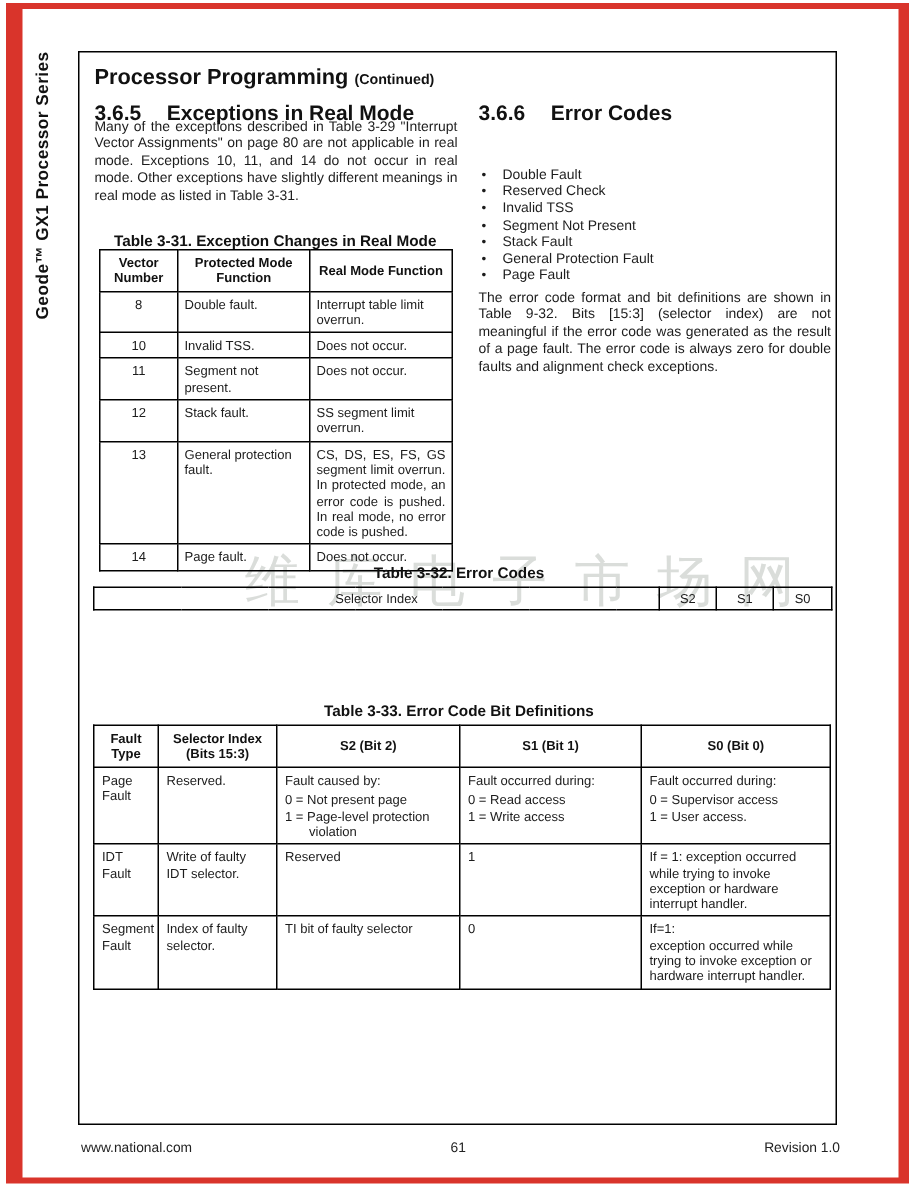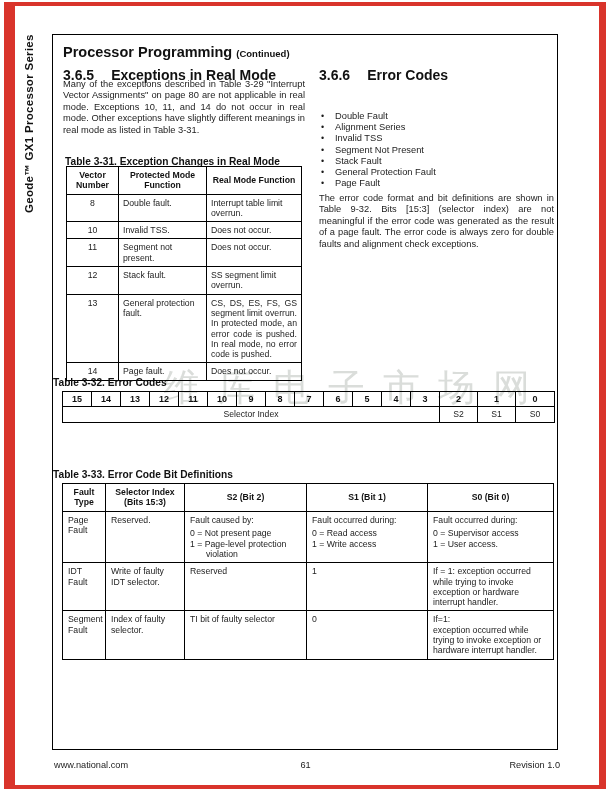--- a/index.html
+++ b/index.html
@@ -31,21 +31,21 @@
   .page-title .cont { font-size:9.5px; font-weight:bold;margin-top:24px; }
 
   .sec-head { position:absolute; font-size:14px; font-weight:bold; color:#111; }
   .sec-head .num { display:inline-block; margin-right:17px; }
   .body-text { position:absolute; font-size:9.3px; line-height:11.4px; text-align:justify; color:#1c1c1c; }
 
   .bullets { position:absolute; left:268px; top:76px; width:233px; font-size:9.3px; line-height:11.2px; }
   .bullet-row { display:flex; }
   .bullet-glyph { width:14px; font-size:9px; }
 
-  .tbl-caption { position:absolute; font-size:10.2px; font-weight:bold; text-align:left; color:#111; }
+  .tbl-caption { position:absolute; font-size:10.2px; font-weight:bold; text-align:center; color:#111; }
 
   table { border-collapse:collapse; table-layout:fixed; background:transparent; }
   table, th, td { border:1px solid #000; }
   th { font-size:8.7px; font-weight:bold; text-align:center; vertical-align:middle; padding:3px 2px; line-height:10.3px; color:#111; }
   td { font-size:8.7px; vertical-align:top; padding:3px 4px; line-height:10.3px; color:#1c1c1c; }
   td.ctr { text-align:center; vertical-align:top; }
   .t31 { position:absolute; left:13px; top:131px; width:235px; }
   .t31 td.just { text-align:justify; }
 
   .t32 { position:absolute; left:9px; top:356px; width:492px; }
@@ -133,21 +133,21 @@
     <span class="num">3.6.6</span><span>Error Codes</span>
   </div>
 
   <div class="bullets">
     <div class="bullet-row">
         <span class="bullet-glyph">•</span>
         <span>Double Fault</span>
       </div>
     <div class="bullet-row">
         <span class="bullet-glyph">•</span>
-        <span>Alignment Series</span>
+        <span>Reserved Check</span>
       </div>
     <div class="bullet-row">
         <span class="bullet-glyph">•</span>
         <span>Invalid TSS</span>
       </div>
     <div class="bullet-row">
         <span class="bullet-glyph">•</span>
         <span>Segment Not Present</span>
       </div>
     <div class="bullet-row">
@@ -180,38 +180,20 @@
       <col style="width:29px">
         <col style="width:29px">
         <col style="width:29px">
         <col style="width:29px">
       <col style="width:29px">
         <col style="width:38px">
         <col style="width:38px">
         <col style="width:39px">
     </colgroup>
     <tbody>
-        <tr>
-      <th>15</th>
-      <th>14</th>
-      <th>13</th>
-      <th>12</th>
-      <th>11</th>
-      <th>10</th>
-      <th>9</th>
-      <th>8</th>
-      <th>7</th>
-      <th>6</th>
-      <th>5</th>
-      <th>4</th>
-      <th>3</th>
-      <th>2</th>
-      <th>1</th>
-      <th>0</th>
-    </tr>
     <tr>
       <td colspan="13">Selector Index</td>
       <td>S2</td>
       <td>S1</td>
       <td>S0</td>
     </tr>
   </tbody>
     </table>
 
   <div class="tbl-caption" style="left:0; top:434px; width:506px;">Table 3-33.  Error Code Bit Definitions</div>

